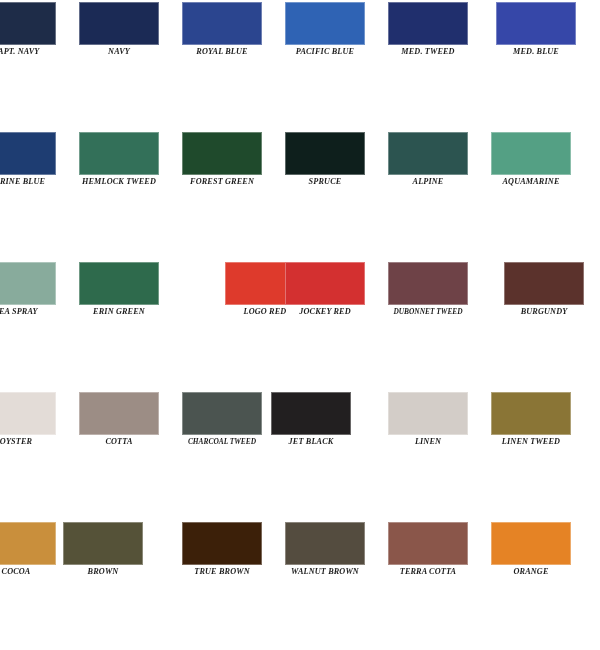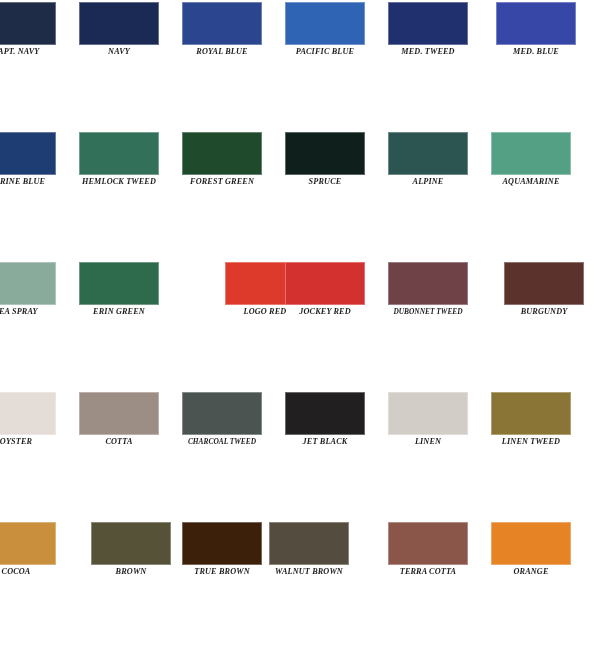--- a/index.html
+++ b/index.html
@@ -160,47 +160,47 @@
         <div class="swatch-label">OYSTER</div>
       </div>
       <div class="swatch-cell" style="left: 79px;">
         <div class="swatch-chip inner-ring" title="TAUPE" style="background: rgb(156, 141, 133);"></div>
         <div class="swatch-label">COTTA</div>
       </div>
       <div class="swatch-cell" style="left: 182px;">
         <div class="swatch-chip inner-ring" title="CHARCOAL TWEED" style="background: rgb(75, 84, 80);"></div>
         <div class="swatch-label tight">CHARCOAL TWEED</div>
       </div>
-      <div class="swatch-cell" style="left: 285px; padding-left: 10px;">
+      <div class="swatch-cell" style="left: 271px; padding-left: 10px;">
         <div class="swatch-chip inner-ring" title="JET BLACK" style="background: rgb(34, 31, 32);"></div>
         <div class="swatch-label">JET BLACK</div>
       </div>
       <div class="swatch-cell" style="left: 491px;">
         <div class="swatch-chip inner-ring" title="LINEN TWEED" style="background: rgb(138, 117, 54);"></div>
         <div class="swatch-label">LINEN TWEED</div>
       </div>
       <div class="swatch-cell" style="left: 388px;">
         <div class="swatch-chip inner-ring" title="LINEN" style="background: rgb(211, 205, 200);"></div>
         <div class="swatch-label">LINEN</div>
       </div>
     </div>
     <div class="swatch-row" style="top: 260px; padding-left: 28px;">
       <div class="swatch-cell" style="left: -24px;">
         <div class="swatch-chip inner-ring" title="COCOA" style="background: rgb(201, 143, 60);"></div>
         <div class="swatch-label">COCOA</div>
       </div>
-      <div class="swatch-cell" style="left: 91px;">
+      <div class="swatch-cell" style="left: 63px;">
         <div class="swatch-chip inner-ring" title="BROWN" style="background: rgb(85, 82, 56);"></div>
         <div class="swatch-label">BROWN</div>
       </div>
       <div class="swatch-cell" style="left: 182px;">
         <div class="swatch-chip inner-ring" title="TRUE BROWN" style="background: rgb(60, 32, 9);"></div>
         <div class="swatch-label">TRUE BROWN</div>
       </div>
-      <div class="swatch-cell" style="left: 269px;">
+      <div class="swatch-cell" style="left: 285px;">
         <div class="swatch-chip inner-ring" title="WALNUT BROWN" style="background: rgb(84, 76, 63);"></div>
         <div class="swatch-label">WALNUT BROWN</div>
       </div>
       <div class="swatch-cell" style="left: 388px;">
         <div class="swatch-chip inner-ring" title="TERRA COTTA" style="background: rgb(138, 86, 74);"></div>
         <div class="swatch-label">TERRA COTTA</div>
       </div>
       <div class="swatch-cell" style="left: 491px;">
         <div class="swatch-chip inner-ring" title="ORANGE" style="background: rgb(229, 131, 37);"></div>
         <div class="swatch-label">ORANGE</div>

